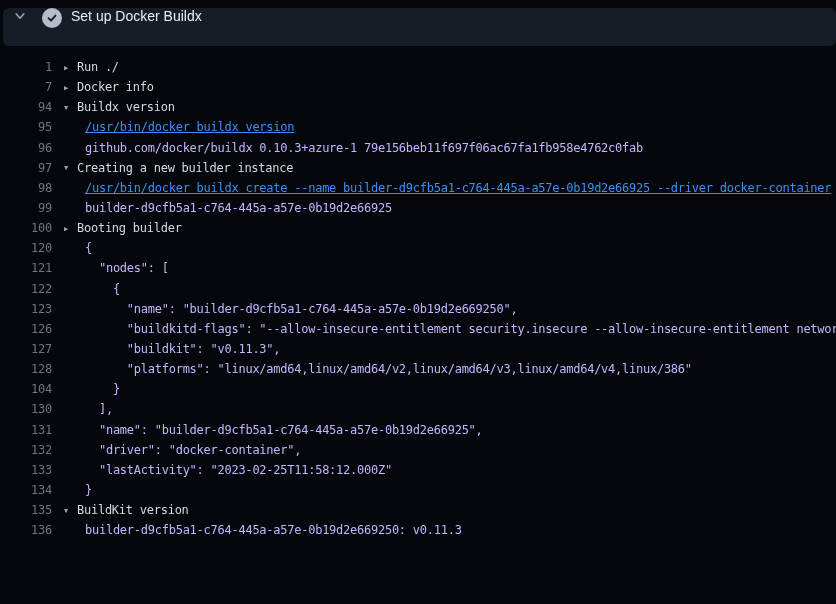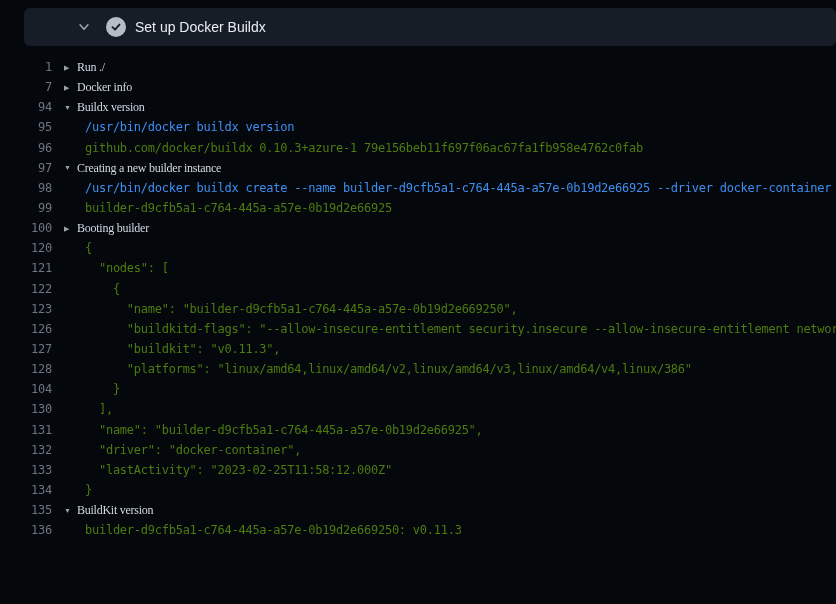--- a/index.html
+++ b/index.html
@@ -3,23 +3,23 @@
 <meta charset="utf-8">
 <style>
   html,body { margin:0; padding:0; }
   body {
     width:836px; height:604px; overflow:hidden; position:relative;
     background:#04070c;
     font-family:"DejaVu Sans Mono","Liberation Mono",monospace;
   }
   
   .step-header {
-    position:absolute; top:8px; left:24px; right:0; height:38px;
+    position:absolute; top:8px; left:3px; right:0; height:38px;
     background:#171d27; border-radius:6px;
-    display:flex; align-items:center;padding-left:43px;
+    display:flex; 
   }
   .chevron {
     width:16px; height:16px; margin-left:9px; flex:none;
     display:flex; align-items:center; justify-content:center;
   }
   .status-circle {
     width:20px; height:20px; margin-left:14px; flex:none;
     background:#b5bec8; border-radius:50%;
     display:flex; align-items:center; justify-content:center;
   }
@@ -30,27 +30,27 @@
     white-space:nowrap;
   }
   
   .log { position:absolute; top:57px; left:0; right:0; }
   .row {
     display:flex; height:20.15px; line-height:20.15px;
     font-size:12px; letter-spacing:-0.25px; white-space:pre;
   }
   .num   { width:52px; flex:none; text-align:right; color:#6e7681; cursor:pointer; }
   .content { margin-left:12px; flex:1 1 auto; overflow:hidden; }
-  .content.group { color:#d3dae2; cursor:pointer;font-family:Liberation Serif, serif; }
+  .content.group { color:#d3dae2; cursor:pointer; }
   .tri {
     display:inline-block; width:13px; font-size:7px; color:#97a1ac;
     vertical-align:1.5px; letter-spacing:0;
   }
-  .content.command { color:#3e8ff1; padding-left:21px; }
-  .content.output  { color:#4d7c0f; padding-left:21px; }
+  .content.command { color:#3e8ff1; padding-left:21px;text-decoration:underline; }
+  .content.output  { color:#c4b5fd; padding-left:21px; }
 </style>
 </head>
 <body>
 
 <div class="step-header">
   <span class="chevron">
     <svg width="14" height="14" viewBox="0 0 16 16">
       <polyline points="3.5,5.5 8,10.5 12.5,5.5" fill="none" stroke="#9ba6b2" stroke-width="1.8" stroke-linecap="round" stroke-linejoin="round"></polyline>
     </svg>
   </span>

